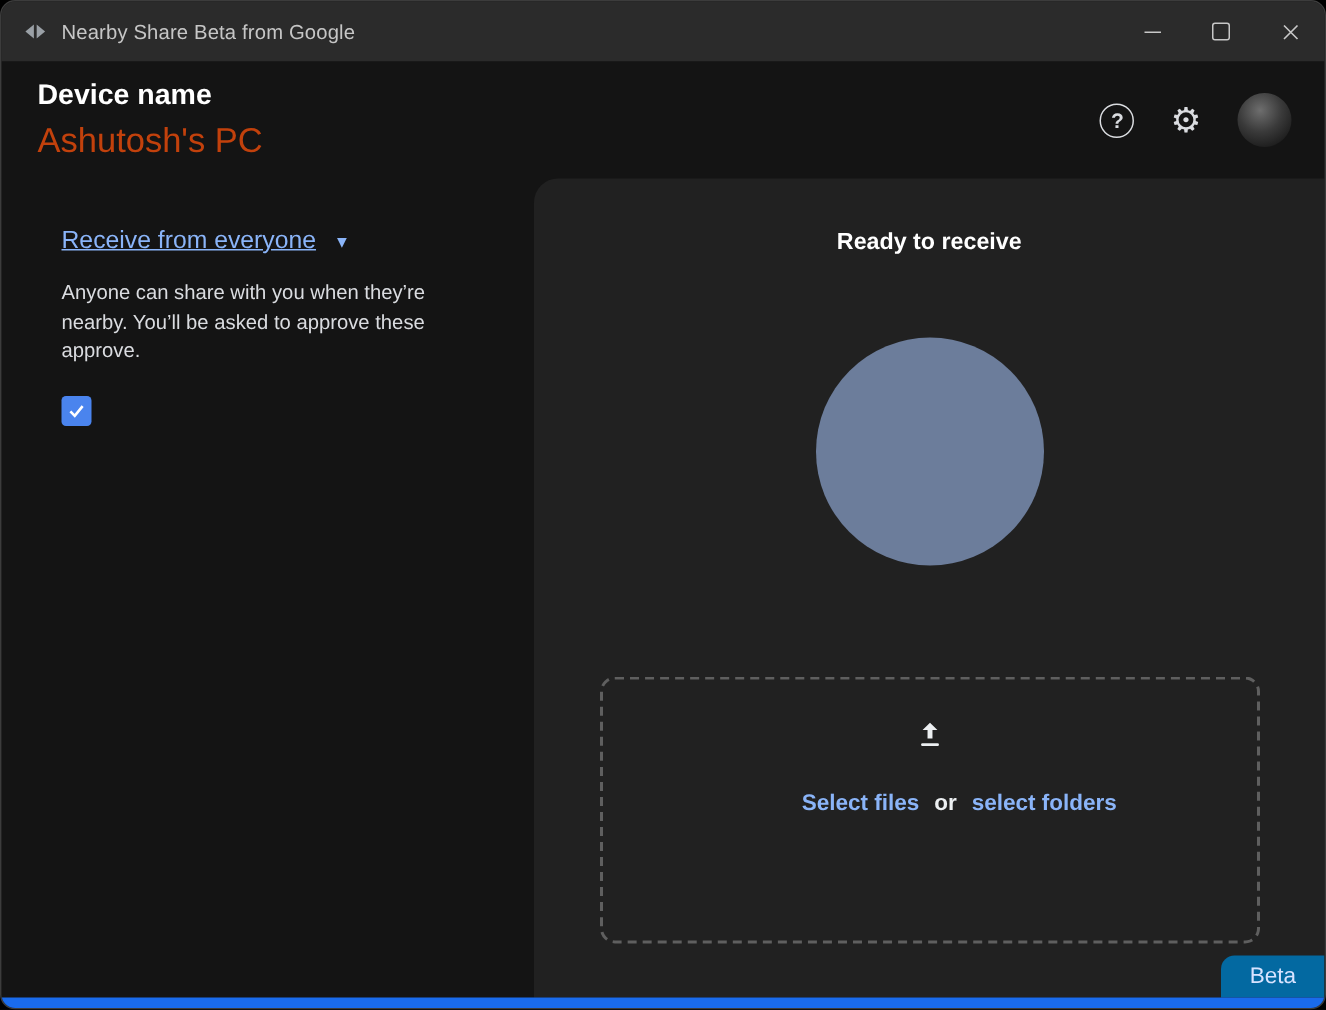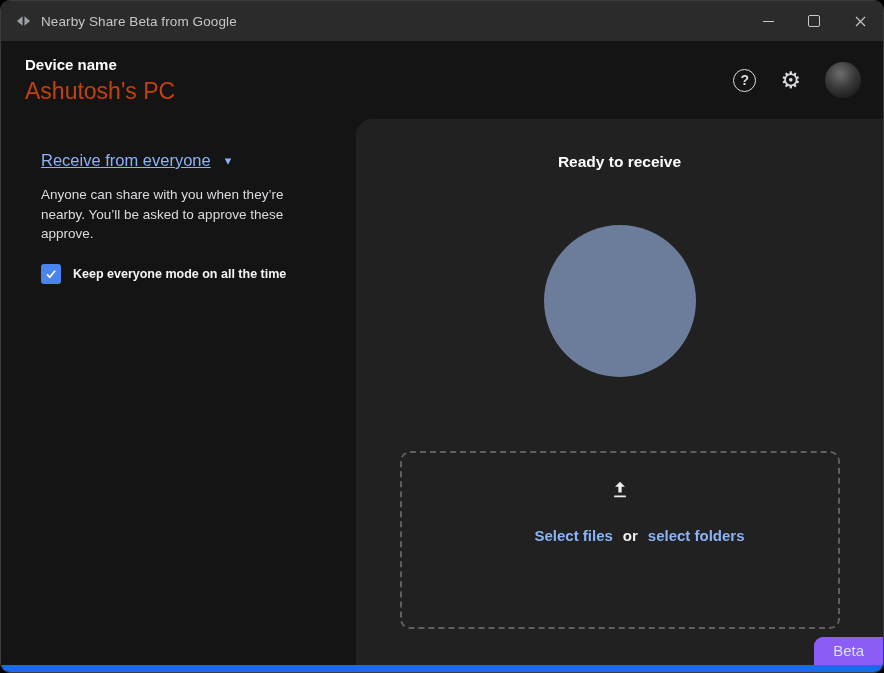--- a/index.html
+++ b/index.html
@@ -10,21 +10,21 @@
   .titlebar{height:40px;background:#2b2b2b;display:flex;align-items:center;}
   .app-icon{width:16px;height:16px;margin:0 10px 0 14px;display:flex;align-items:center;justify-content:center;}
   .tb-title{font-size:13.5px;color:#c6c6c6;letter-spacing:.1px;text-align:right;}
   .win-controls{margin-left:auto;display:flex;height:100%;}
   .win-btn{width:46px;height:100%;display:flex;align-items:center;justify-content:center;cursor:default;}
   .min-glyph{display:block;width:11px;border-top:1px solid #c8c8c8;}
   .max-glyph{display:block;width:10px;height:10px;border:1px solid #c8c8c8;border-radius:2px;}
 
   
   .header{height:78px;display:flex;align-items:center;background:#141414;padding:0 22px 0 24px;box-sizing:border-box;}
-  .device-label{font-size:15px;font-weight:700;color:#ffffff;margin-bottom:5px;}
+  .device-label{font-size:19px;font-weight:700;color:#ffffff;margin-bottom:5px;}
   .device-name{font-size:23px;font-weight:400;color:#c2410c;}
   .header-right{margin-left:auto;display:flex;align-items:center;gap:24px;}
   .help-btn{width:23px;height:23px;border:1.8px solid #dadce0;border-radius:50%;display:flex;
             align-items:center;justify-content:center;color:#dadce0;font-size:14px;font-weight:700;box-sizing:border-box;}
   .gear-btn{font-size:23px;color:#dadce0;line-height:1;}
   .avatar{width:36px;height:36px;border-radius:50%;
           background:radial-gradient(circle at 42% 32%,#6e6e6e 0%,#3a3a3a 45%,#181818 85%);}
 
   
   .content{position:absolute;top:118px;left:0;right:0;bottom:7px;display:flex;}
@@ -45,21 +45,21 @@
   .radar-circle{width:152px;height:152px;border-radius:50%;background:#6c7d9b;margin-top:54px;}
   .dropzone{margin-top:74px;width:440px;height:178px;box-sizing:border-box;border:2px dashed #5f5f5f;
             border-radius:10px;display:flex;flex-direction:column;align-items:center;padding-top:26px;cursor:pointer;}
   .upload-icon{height:22px;display:flex;align-items:center;justify-content:center;}
   .drop-title{margin-top:10px;font-size:15px;font-weight:500;color:#eceff1;}
   .drop-links{margin-top:26px;display:flex;align-items:center;gap:10px;font-size:15px;margin-left:40px;}
   .link{color:#8ab4f8;font-weight:700;text-decoration:none;cursor:pointer;}
   .or{color:#eceff1;font-weight:bold;}
 
   
-  .beta-badge{position:absolute;right:0;bottom:7px;background:#8b5cf6;color:#d7e3ff;
+  .beta-badge{position:absolute;right:0;bottom:7px;background:#0369a1;color:#d7e3ff;
               font-size:15px;padding:5px 19px 6px 19px;border-top-left-radius:9px;}
   .bottom-strip{position:absolute;left:0;right:0;bottom:0;height:7px;background:#1a6bec;}
 </style>
 </head>
 <body>
 
 <div class="window">
 
   <div class="titlebar">
     <span class="app-icon">
@@ -107,21 +107,20 @@
         <span class="mode-label">Receive from everyone</span>
         <span class="caret">▾</span>
       </div>
       <p class="mode-desc">Anyone can share with you when they’re nearby. You’ll be asked to approve these approve.</p>
       <div class="checkbox-row">
         <span class="checkbox">
           <svg viewBox="0 0 24 24">
             <path d="M5 12.5 L10 17.5 L19 6.5" stroke="#ffffff" stroke-width="3" fill="none"></path>
           </svg>
         </span>
-        <span class="checkbox-label">Keep everyone mode on all the time</span>
       </div>
     </div>
 
     <div class="right-panel">
       <div class="status">Ready to receive</div>
       <div class="radar-circle"></div>
       <div class="dropzone">
         <span class="upload-icon">
           <svg width="22" height="22" viewBox="0 0 24 24" fill="#eceff1">
             <path d="M12 3 L6.6 8.4 h3.6 v6.2 h3.6 V8.4 h3.6 z"></path>

